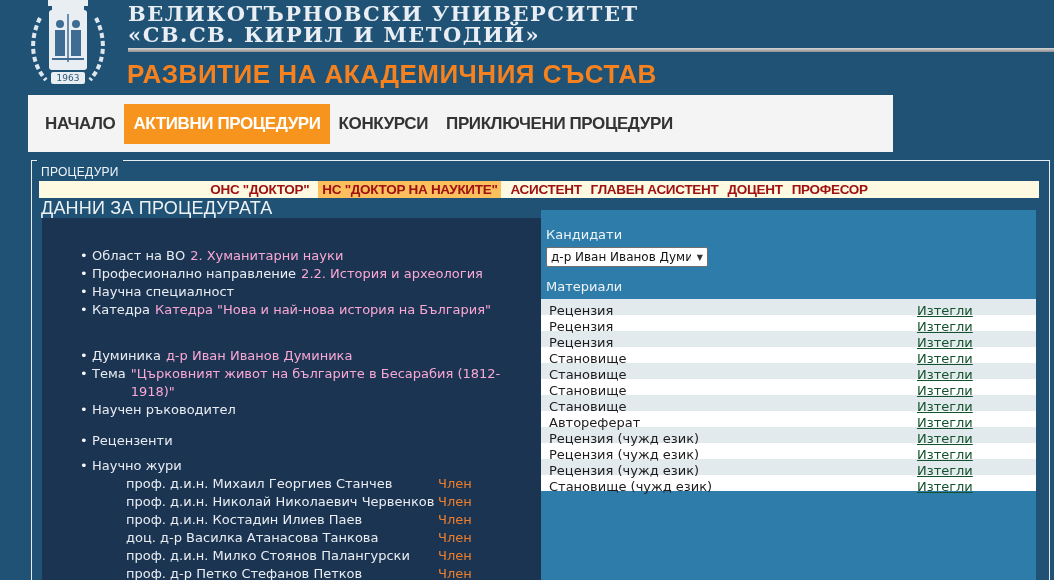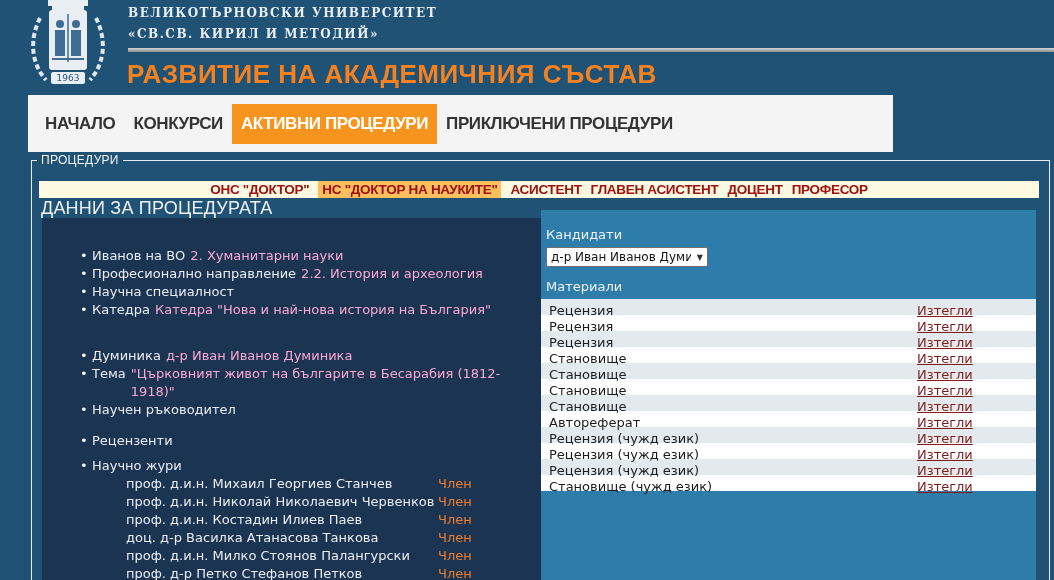--- a/index.html
+++ b/index.html
@@ -8,40 +8,40 @@
     position:relative; width:1054px; height:580px; overflow:hidden;
     background:#1f5274;
     font-family:"DejaVu Sans", sans-serif;
   }
 
   
   .header { position:absolute; top:0; left:0; width:1054px; height:92px; }
   .logo { position:absolute; left:26px; top:0; width:84px; height:90px; }
   .uni-name { position:absolute; left:128px; top:3px; color:#e9eef4;
     font-family:"DejaVu Serif", serif; font-weight:bold; letter-spacing:1.5px;
-    font-size:12px; line-height:21px; }
+    font-size:21px; line-height:21px; }
   .uni-rule { position:absolute; left:128px; top:48px; right:0; height:4px;
     background:linear-gradient(#d6d6d6,#8f8f8f); }
   .site-title { position:absolute; left:127px; top:59px; color:#f5821f;
     font-family:"Liberation Sans", sans-serif;
     font-weight:bold; font-size:26px; letter-spacing:0.5px; }
 
   
   .nav { position:absolute; left:28px; top:95px; width:865px; height:57px;
     background:#f4f4f4; display:flex; align-items:center; padding-left:8px; }
   .nav-item { font-family:"Liberation Sans", sans-serif; font-weight:bold;
     font-size:17px; letter-spacing:-0.4px; color:#343434; padding:10px 9px;
     white-space:nowrap; cursor:pointer; }
   .nav-item.active { background:#f7941d; color:#ffffff; }
 
   
   .fieldset { position:absolute; left:31px; top:160px; width:1019px; height:430px;
     border:1px solid #e6ecf1; }
   .legend { position:absolute; top:-8px; left:5px; background:#1f5274;
-    padding:0 4px; color:#f2f5f8; font-family:"Liberation Sans", sans-serif;
+    padding:12px 4px; color:#f2f5f8; font-family:"Liberation Sans", sans-serif;
     font-size:12px; letter-spacing:0.3px; }
   .proc-bar { position:absolute; left:7px; top:20px; width:1000px; height:17px;
     background:#fdfae1; display:flex; justify-content:center; align-items:center;
     gap:9px; white-space:nowrap; }
   .proc-type { font-family:"Liberation Sans", sans-serif; font-weight:bold;
     font-size:13.5px; letter-spacing:-0.3px; color:#a01111; cursor:pointer; }
   .proc-type.active { background:#fbbf5e; padding:1px 4px; }
   .section-title { position:absolute; left:9px; top:37px; color:#eef2f6;
     font-family:"Liberation Sans", sans-serif; font-size:18px; letter-spacing:0.2px; }
 
@@ -71,21 +71,21 @@
     display:flex; align-items:center; padding:0 4px; cursor:pointer;
     color:#111; font-size:12px; white-space:nowrap; }
   .select .sel-text { flex:1 1 auto; overflow:hidden; }
   .select .sel-arrow { flex:0 0 12px; font-size:8px; color:#333; text-align:right; }
   .mat-table { position:absolute; left:0; top:89px; width:495px; }
   .mat-row { display:flex; height:16px; line-height:24px; background:#ffffff;
     color:#1c1c1c; }
   .mat-row.alt { background:#e3eaee; }
   .mat-type { flex:1 1 auto; padding-left:8px; white-space:nowrap; }
   .mat-link-cell { flex:0 0 119px; }
-  .mat-link { color:#7f1d1d; text-decoration:underline; cursor:pointer; }
+  .mat-link { color:#14532d; text-decoration:underline; cursor:pointer; }
 </style>
 </head>
 <body>
 
 <div class="page">
 
   <div class="header">
     <svg class="logo" viewBox="0 0 84 90" xmlns="http://www.w3.org/2000/svg">
 
       <path d="M14,18 C4,38 4,62 20,80" fill="none" stroke="#dfe7ee" stroke-width="4" stroke-dasharray="5 3"></path>
@@ -109,43 +109,43 @@
     <div class="uni-name">
       <div>ВЕЛИКОТЪРНОВСКИ УНИВЕРСИТЕТ</div>
       <div>«СВ.СВ. КИРИЛ И МЕТОДИЙ»</div>
     </div>
     <div class="uni-rule"></div>
     <div class="site-title">РАЗВИТИЕ НА АКАДЕМИЧНИЯ СЪСТАВ</div>
   </div>
 
   <div class="nav" id="main-nav">
       <div class="nav-item">НАЧАЛО</div>
+      <div class="nav-item active">АКТИВНИ ПРОЦЕДУРИ</div>
       <div class="nav-item">КОНКУРСИ</div>
-      <div class="nav-item active">АКТИВНИ ПРОЦЕДУРИ</div>
       <div class="nav-item">ПРИКЛЮЧЕНИ ПРОЦЕДУРИ</div>
     </div>
 
   <div class="fieldset">
     <div class="legend">ПРОЦЕДУРИ</div>
     <div class="proc-bar" id="proc-bar">
         <span class="proc-type">ОНС "ДОКТОР"</span>
         <span class="proc-type active">НС "ДОКТОР НА НАУКИТЕ"</span>
         <span class="proc-type">АСИСТЕНТ</span>
         <span class="proc-type">ГЛАВЕН АСИСТЕНТ</span>
         <span class="proc-type">ДОЦЕНТ</span>
         <span class="proc-type">ПРОФЕСОР</span>
       </div>
     <div class="section-title">ДАННИ ЗА ПРОЦЕДУРАТА</div>
   </div>
 
   <div class="left-panel">
     <div class="left-inner" id="details-list">
         <div class="detail-item">
           <span class="bullet">•</span>
-          <span class="dlabel">Иванов на ВО</span>
+          <span class="dlabel">Област на ВО</span>
           <a class="dvalue">2. Хуманитарни науки</a>
         </div>
         <div class="detail-item">
           <span class="bullet">•</span>
           <span class="dlabel">Професионално направление</span>
           <a class="dvalue">2.2. История и археология</a>
         </div>
         <div class="detail-item">
           <span class="bullet">•</span>
           <span class="dlabel">Научна специалност</span>

